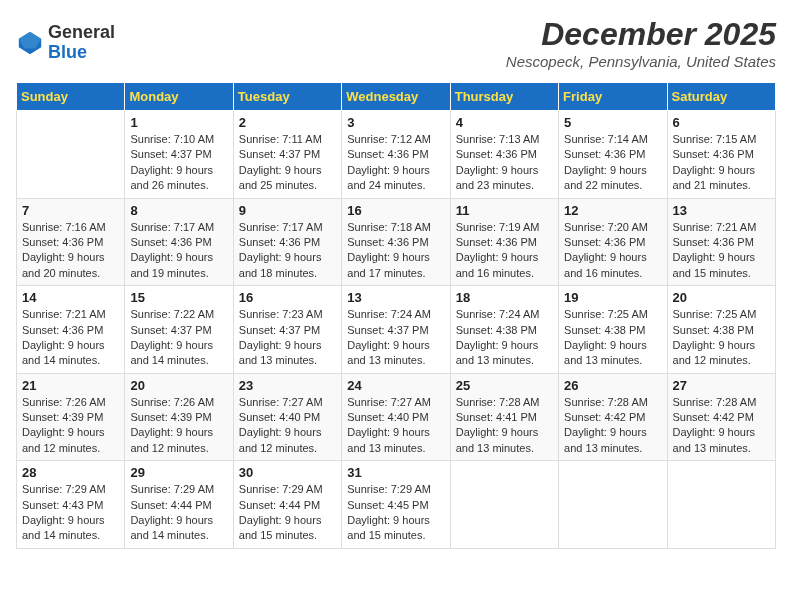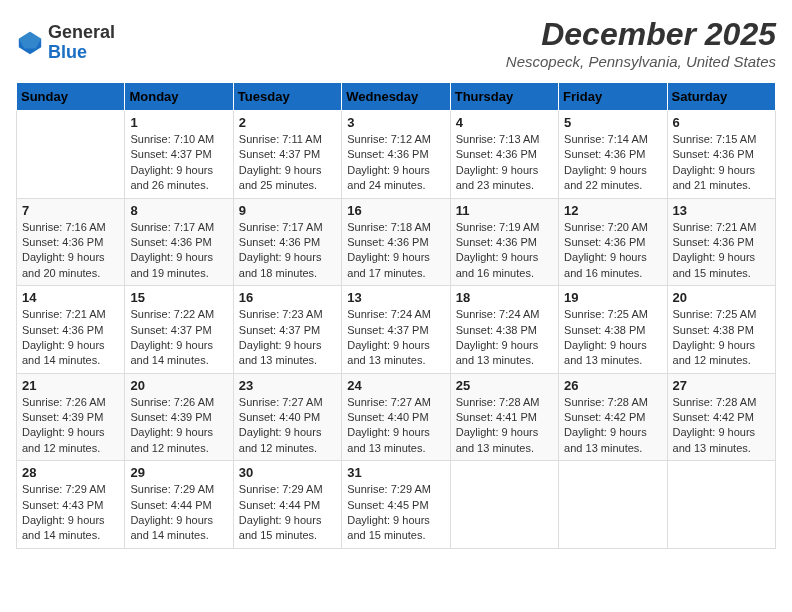--- a/index.html
+++ b/index.html
@@ -47,21 +47,21 @@
       font-size: 15px;
       color: #555;
     }
     table {
       width: 100%;
       border-collapse: collapse;
       font-size: 11px;
     }
     thead tr th {
       background: #1a6fc4;
-      color: #000000;
+      color: #fde047;
       padding: 6px 4px;
       text-align: left;
       font-size: 13px;
       font-weight: bold;
       border: 1px solid #fff;
     }
     tbody tr td {
       vertical-align: top;
       border: 1px solid #ddd;
       padding: 4px 5px;

